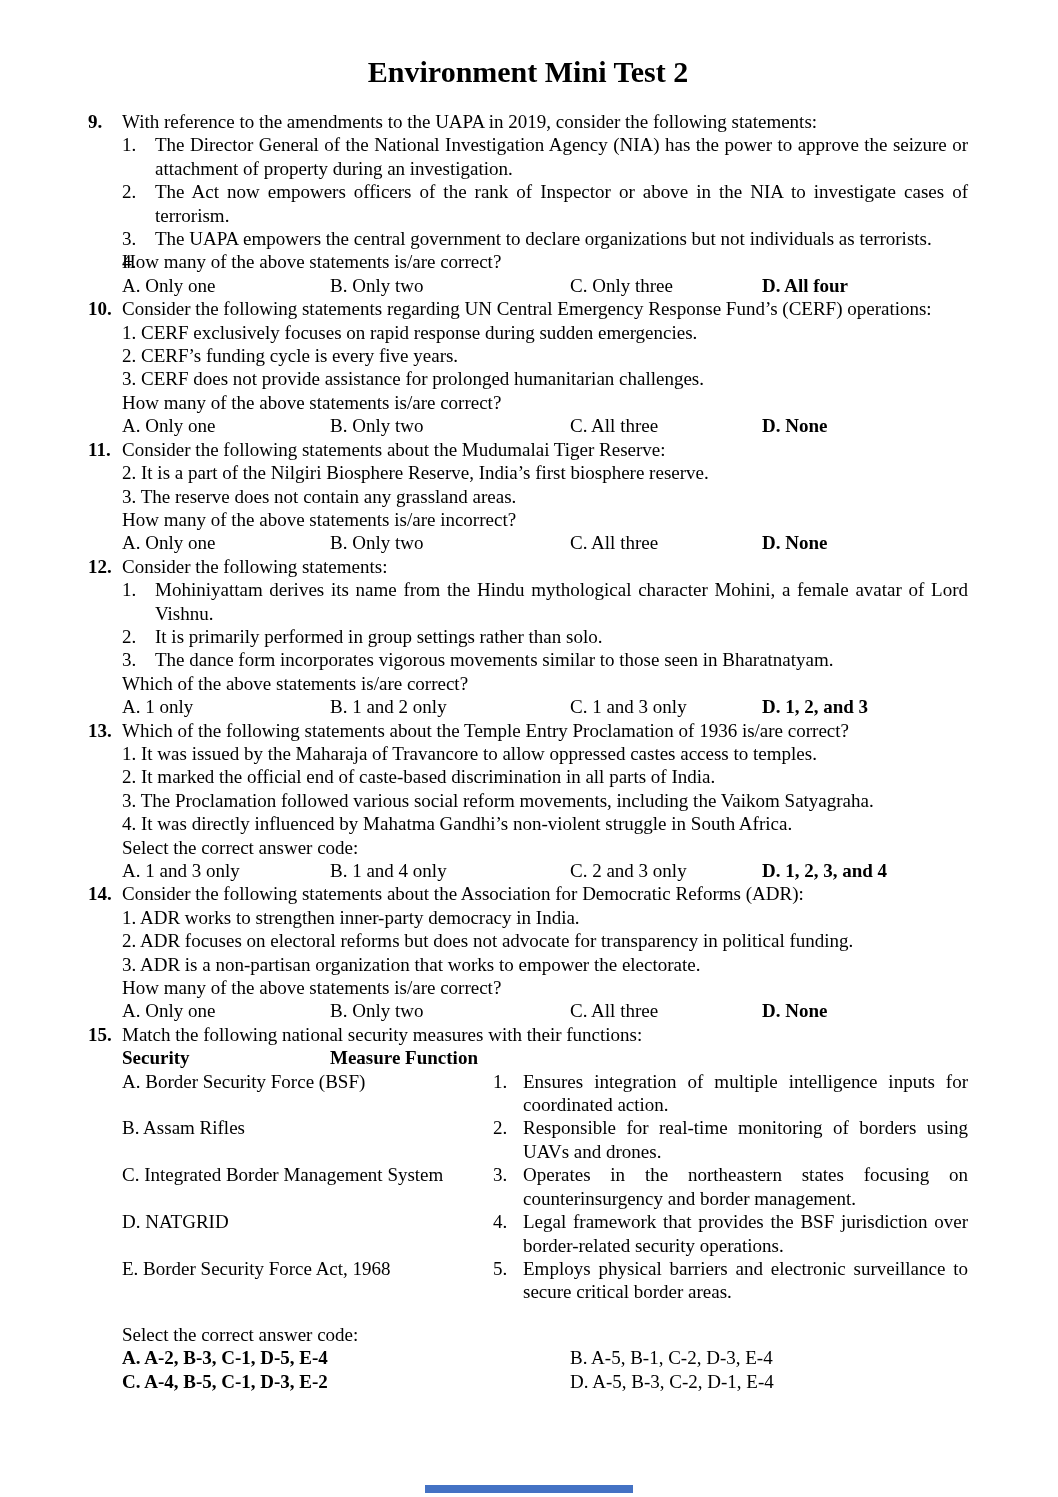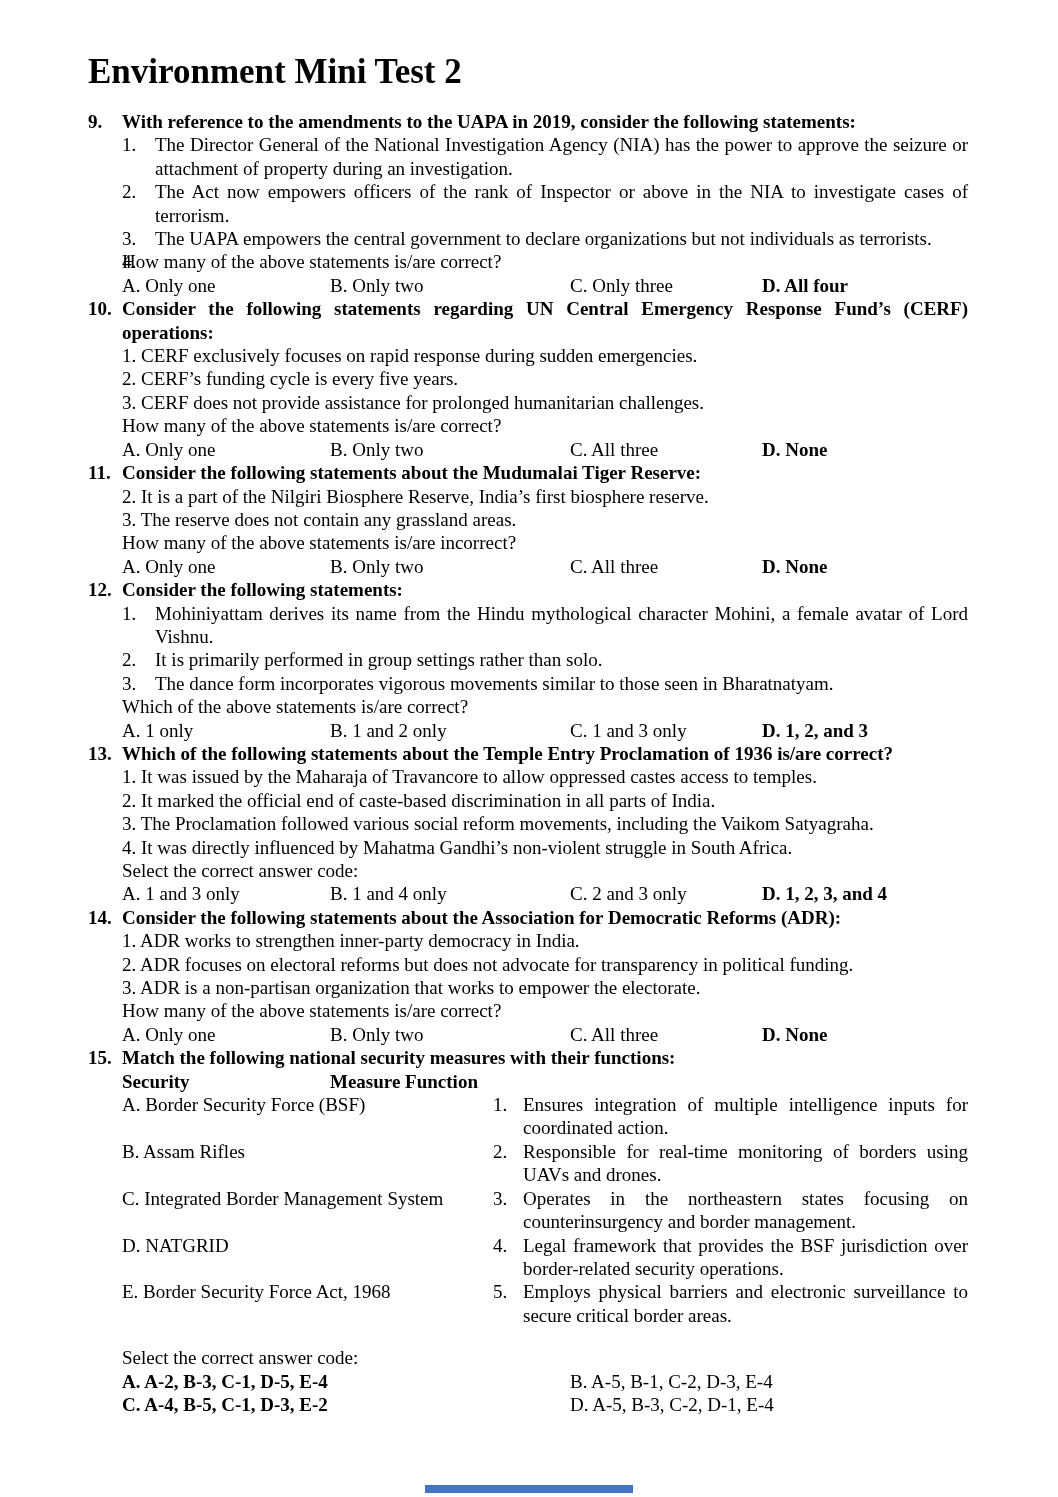--- a/index.html
+++ b/index.html
@@ -6,27 +6,27 @@
   body {
     width:1058px; height:1497px;
     background:#ffffff; color:#000000;
     font-family:"Liberation Serif","DejaVu Serif",serif;
     font-size:19px; line-height:23.4px;
     position:relative; overflow:hidden;
     -webkit-font-smoothing:antialiased;
   }
   .page { padding:55px 90px 0 88px; }
   .title {
-    font-weight:bold;
-    font-size:35px; line-height:34px;
+    text-align:center; font-weight:bold;
+    font-size:30px; line-height:34px;
     margin:0 0 21px 0;
   }
   .q { position:relative; padding-left:34px; }
   .qnum { position:absolute; left:0; top:0; font-weight:bold; }
-  .qhead { font-weight:bold; text-align:justify; }
+  .qhead { font-weight:normal; text-align:justify; }
   .item { position:relative; padding-left:33px; text-align:justify; }
   .inum { position:absolute; left:0; top:0; }
   .line { text-align:left; }
   .opts { display:flex; }
   .o1 { width:208px; } .o2 { width:240px; } .o3 { width:192px; } .o4 { flex:1;font-weight:bold; }
   
   .mhead { display:flex; font-weight:bold; }
   .mhead-left { width:208px; }
   .mrow { display:flex; }
   .mleft { width:371px; }

